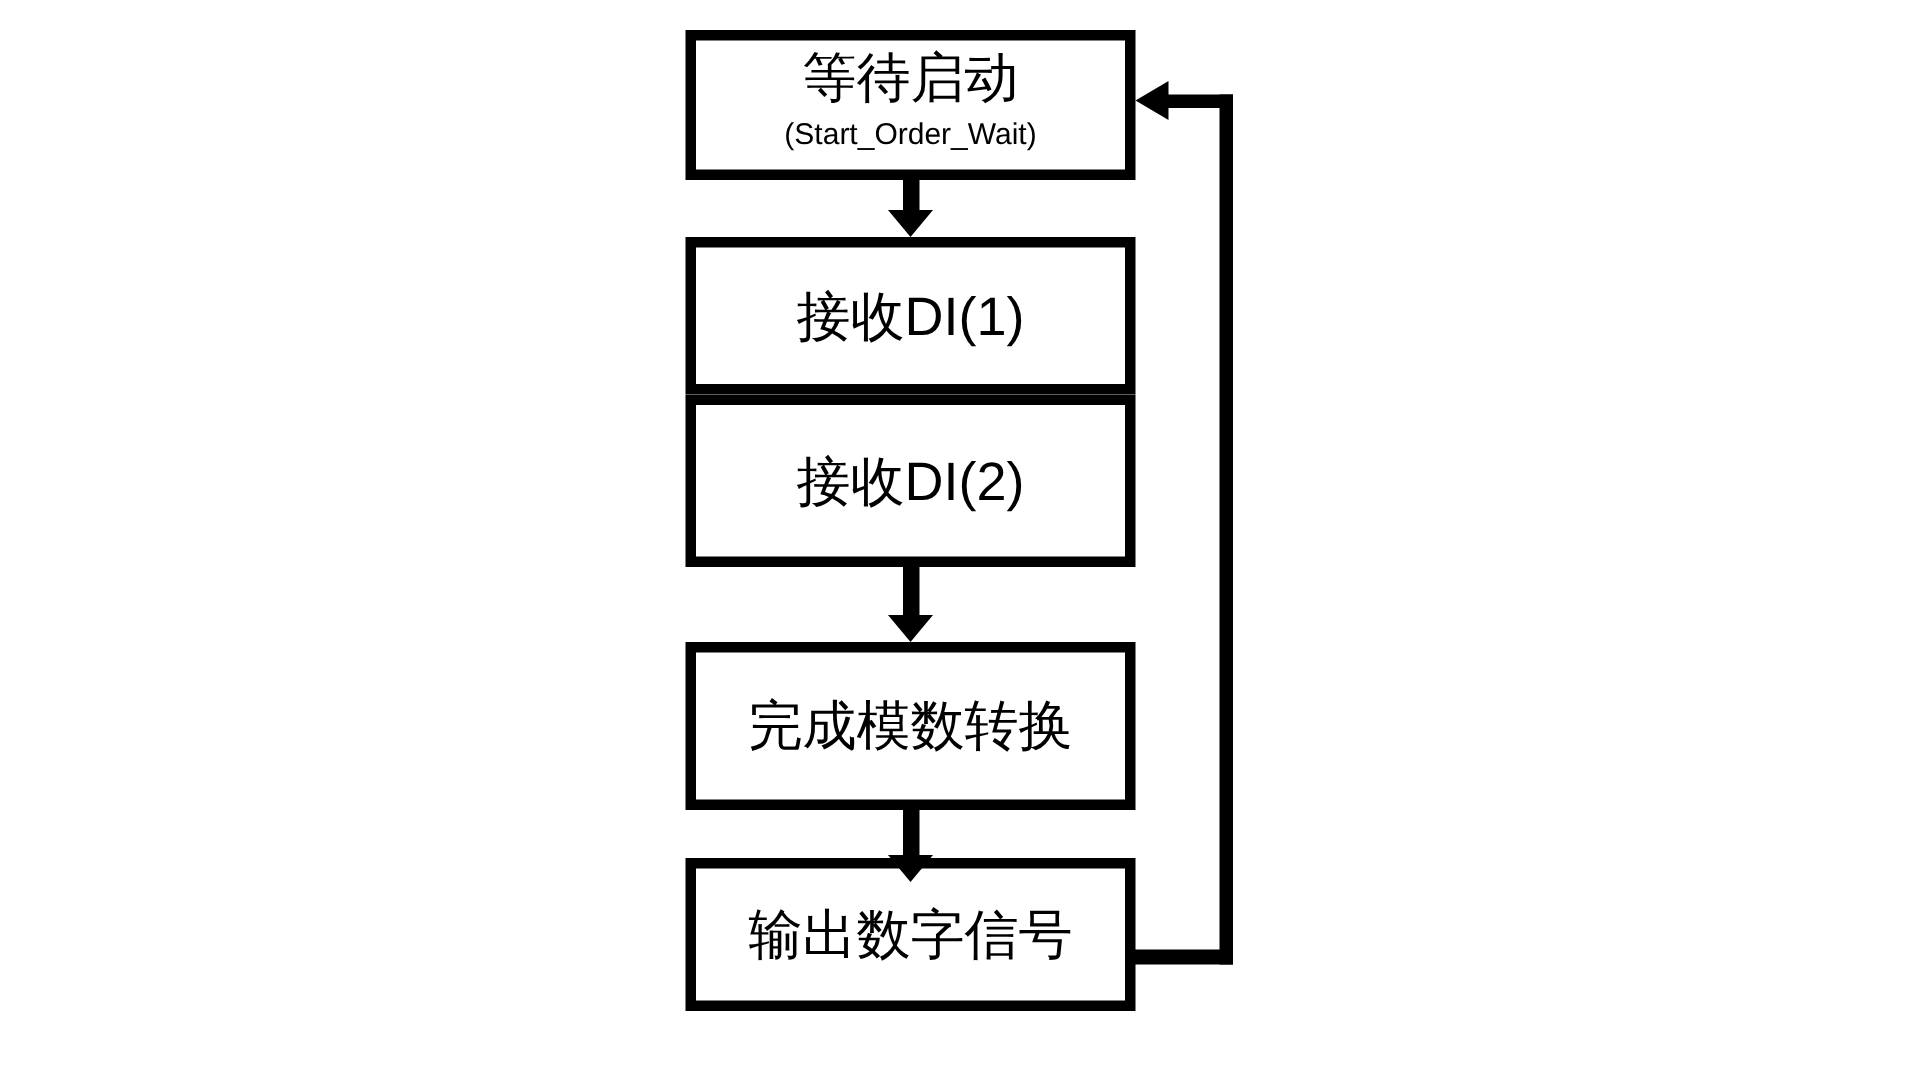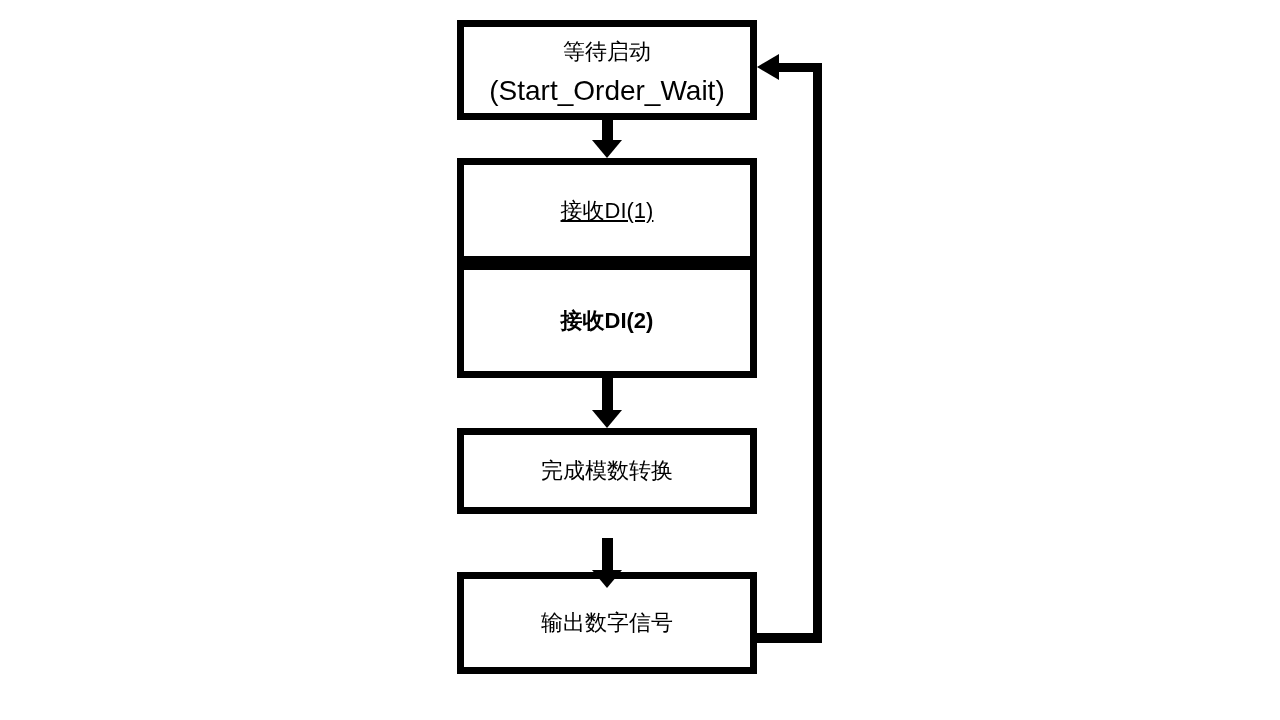--- a/index.html
+++ b/index.html
@@ -18,27 +18,27 @@
     width: 300px;
     box-sizing: border-box;
     border: 7px solid #000000;
     background: #ffffff;
     display: flex;
     flex-direction: column;
     align-items: center;
     justify-content: center;
     text-align: center;
   }
-  .node .zh { font-size: 22px; line-height: 40px; white-space: nowrap; text-align: right; }
-  .node .en { font-size: 28px; line-height: 37px; white-space: nowrap; }
+  .node .zh { font-size: 36px; line-height: 40px; white-space: nowrap; text-align: right; }
+  .node .en { font-size: 20px; line-height: 37px; white-space: nowrap; }
 
   #node-1 { top: 20px;  height: 100px; }
-  #node-2 { top: 158px; height: 105px; text-decoration: underline; }
-  #node-3 { top: 263px; height: 115px; font-weight: bold; }
-  #node-4 { top: 428px; height: 86px; gap: 40px; }
+  #node-2 { top: 158px; height: 105px; }
+  #node-3 { top: 263px; height: 115px; }
+  #node-4 { top: 428px; height: 112px; gap: 40px; }
   #node-5 { top: 572px; height: 102px; }
 
   .v-arrow {
     position: absolute;
     left: 592px;
     width: 30px;
     display: flex;
     flex-direction: column;
     align-items: center;
   }

